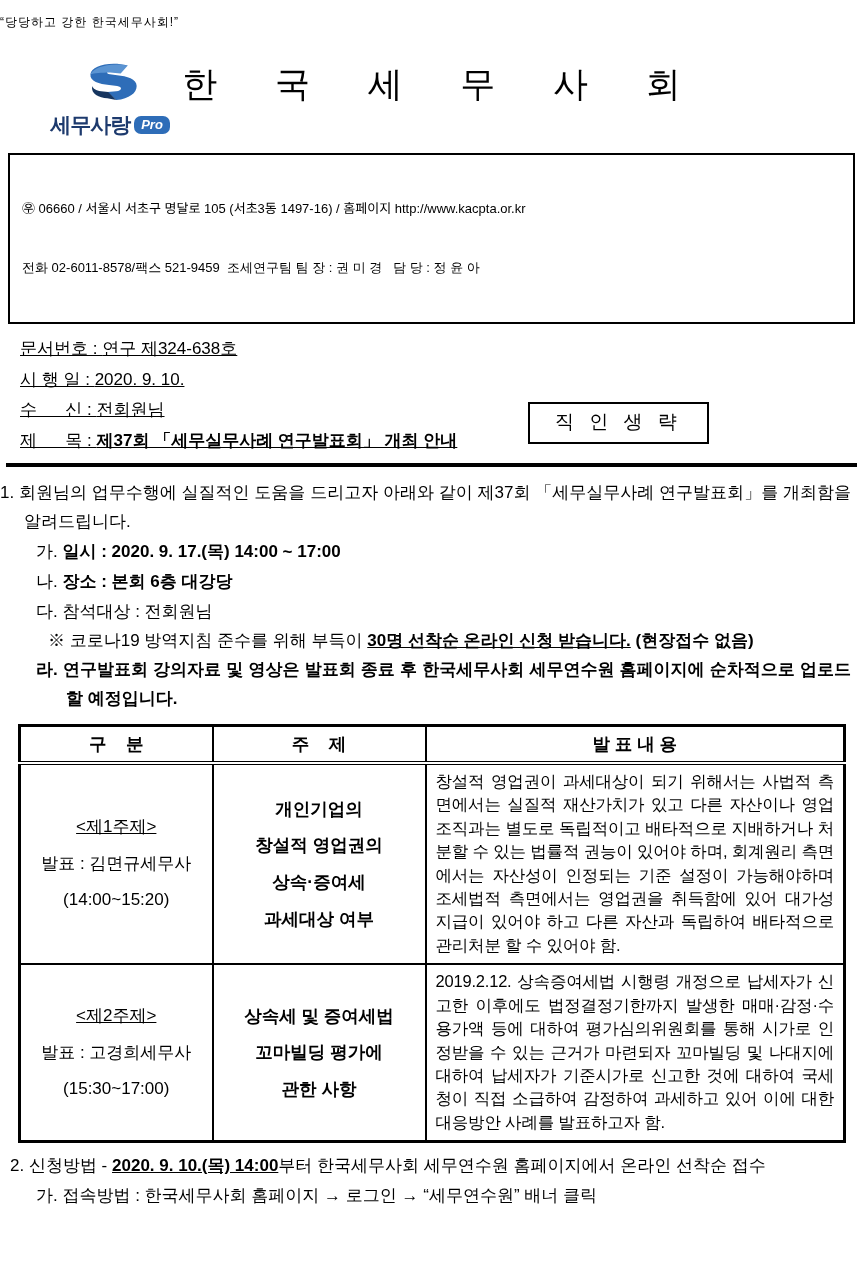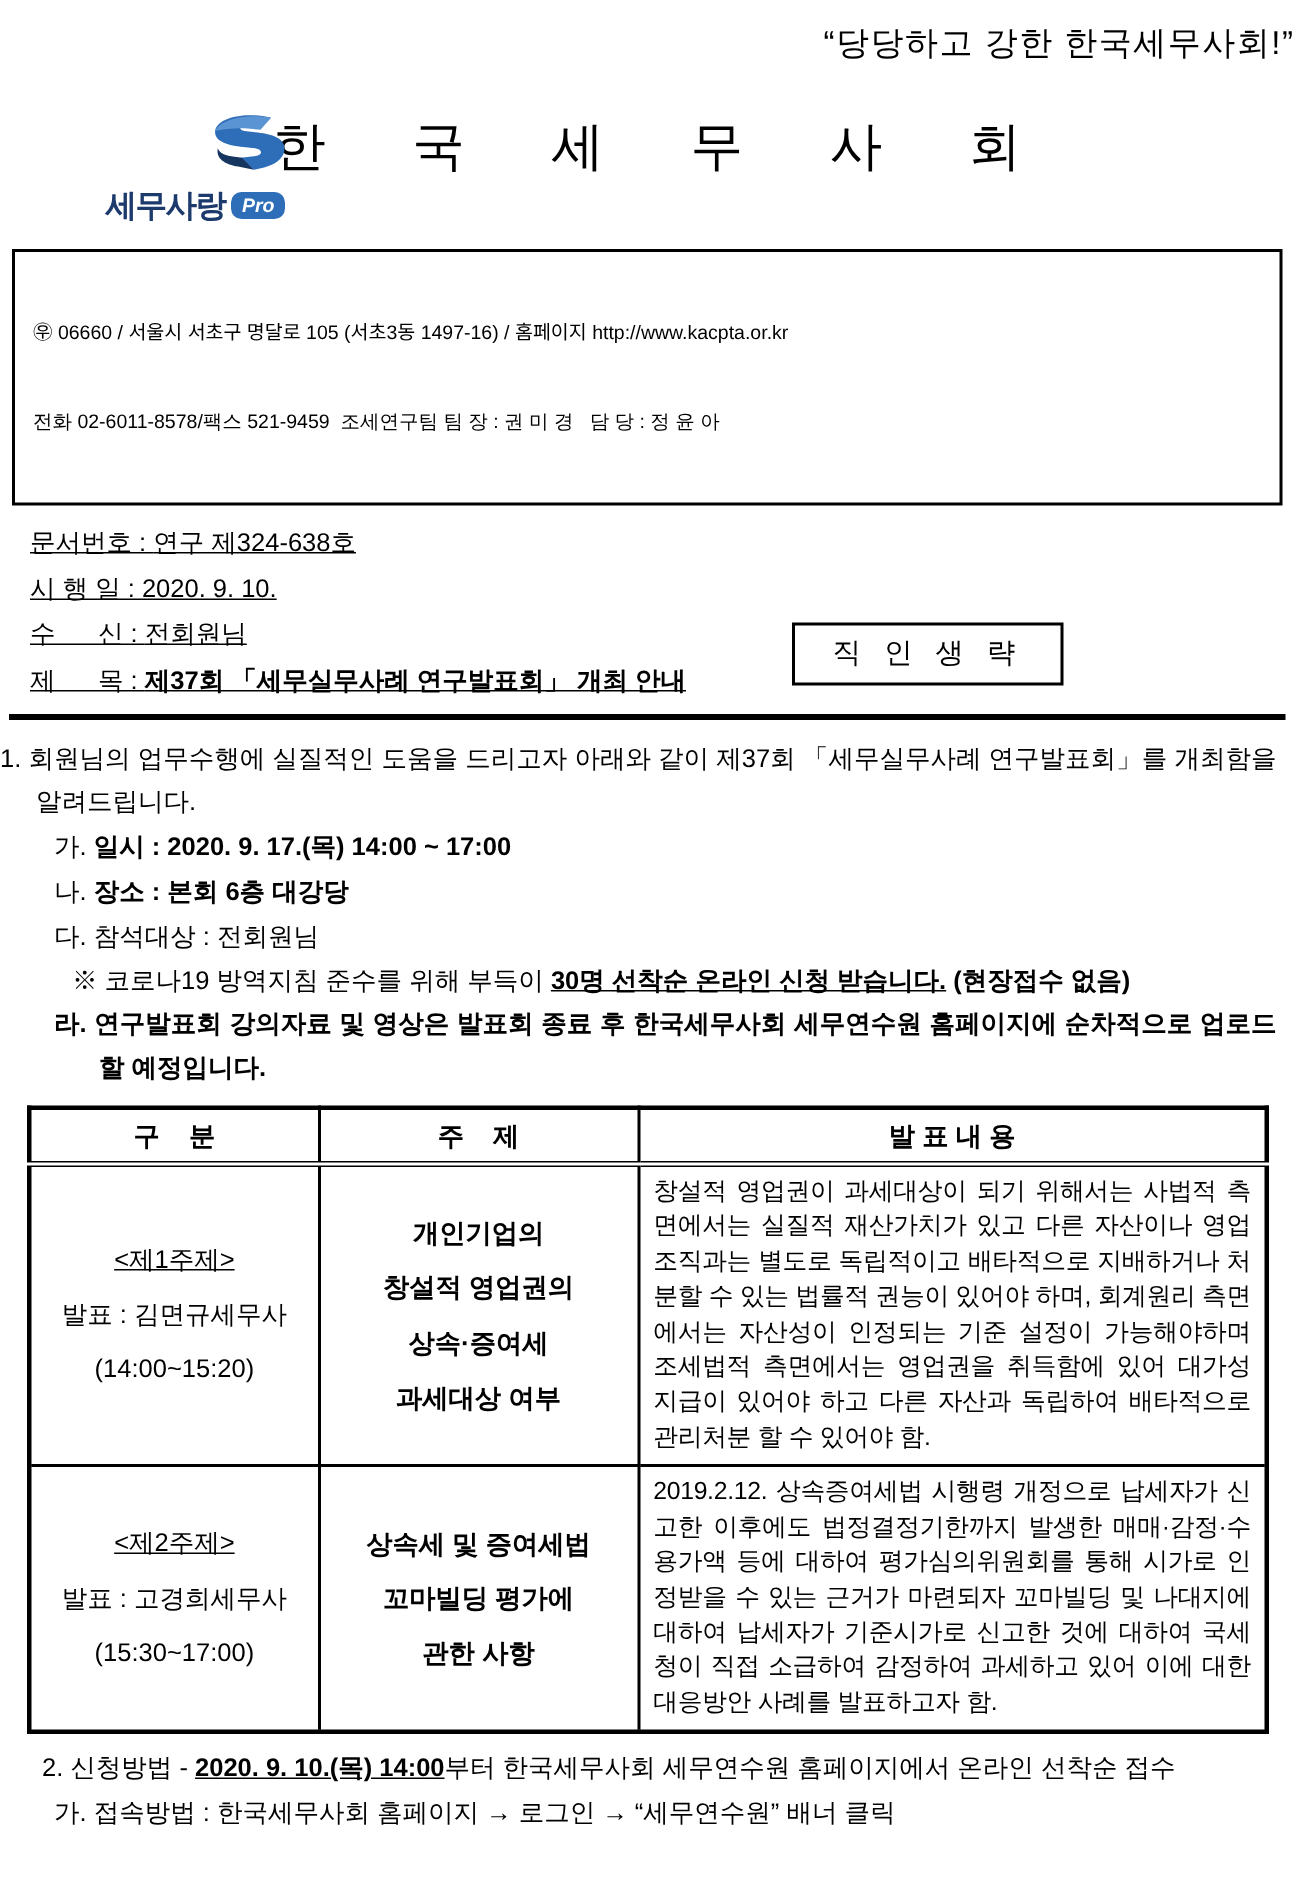--- a/index.html
+++ b/index.html
@@ -12,28 +12,28 @@
     overflow:hidden;
   }
   .b{font-weight:bold;}
   .u{text-decoration:underline;}
   .bu{font-weight:bold;text-decoration:underline;}
   .pre{white-space:pre-wrap;}
 
   
   .slogan{
     margin:14px 0 0 0;
-    text-align:right;
-    font-size:22px;
+    text-align:left;
+    font-size:12px;
     letter-spacing:1px;
   }
   .header-row{position:relative;height:84px;}
   .logo{
     position:absolute;left:30px;top:0px;width:160px;
-    text-align:right;line-height:1;
+    text-align:center;line-height:1;
   }
   .logo-text{
     margin-top:2px;
     font-size:21px;font-weight:bold;color:#1d3a6d;letter-spacing:-1px;
   }
   .pro-badge{
     display:inline-block;
     background:#2e6db8;color:#fff;
     font-style:italic;font-size:13px;font-weight:bold;
     border-radius:7px;padding:2px 7px 3px 7px;
@@ -112,21 +112,21 @@
   }
   .cell-body{
     padding:5px 9px 6px 9px;
     text-align:justify;
     font-size:16.5px;line-height:1.42;
     letter-spacing:-0.2px;
   }
 
   
   .p-sec{
-    margin:8px 12px 0 28px;
+    margin:8px 12px 0 10px;
     padding-left:24px;text-indent:-24px;
     line-height:1.75;text-align:justify;
   }
 </style>
 </head>
 <body>
 
 <div class="page">
 
   <div class="slogan">“당당하고 강한 한국세무사회!”</div>

